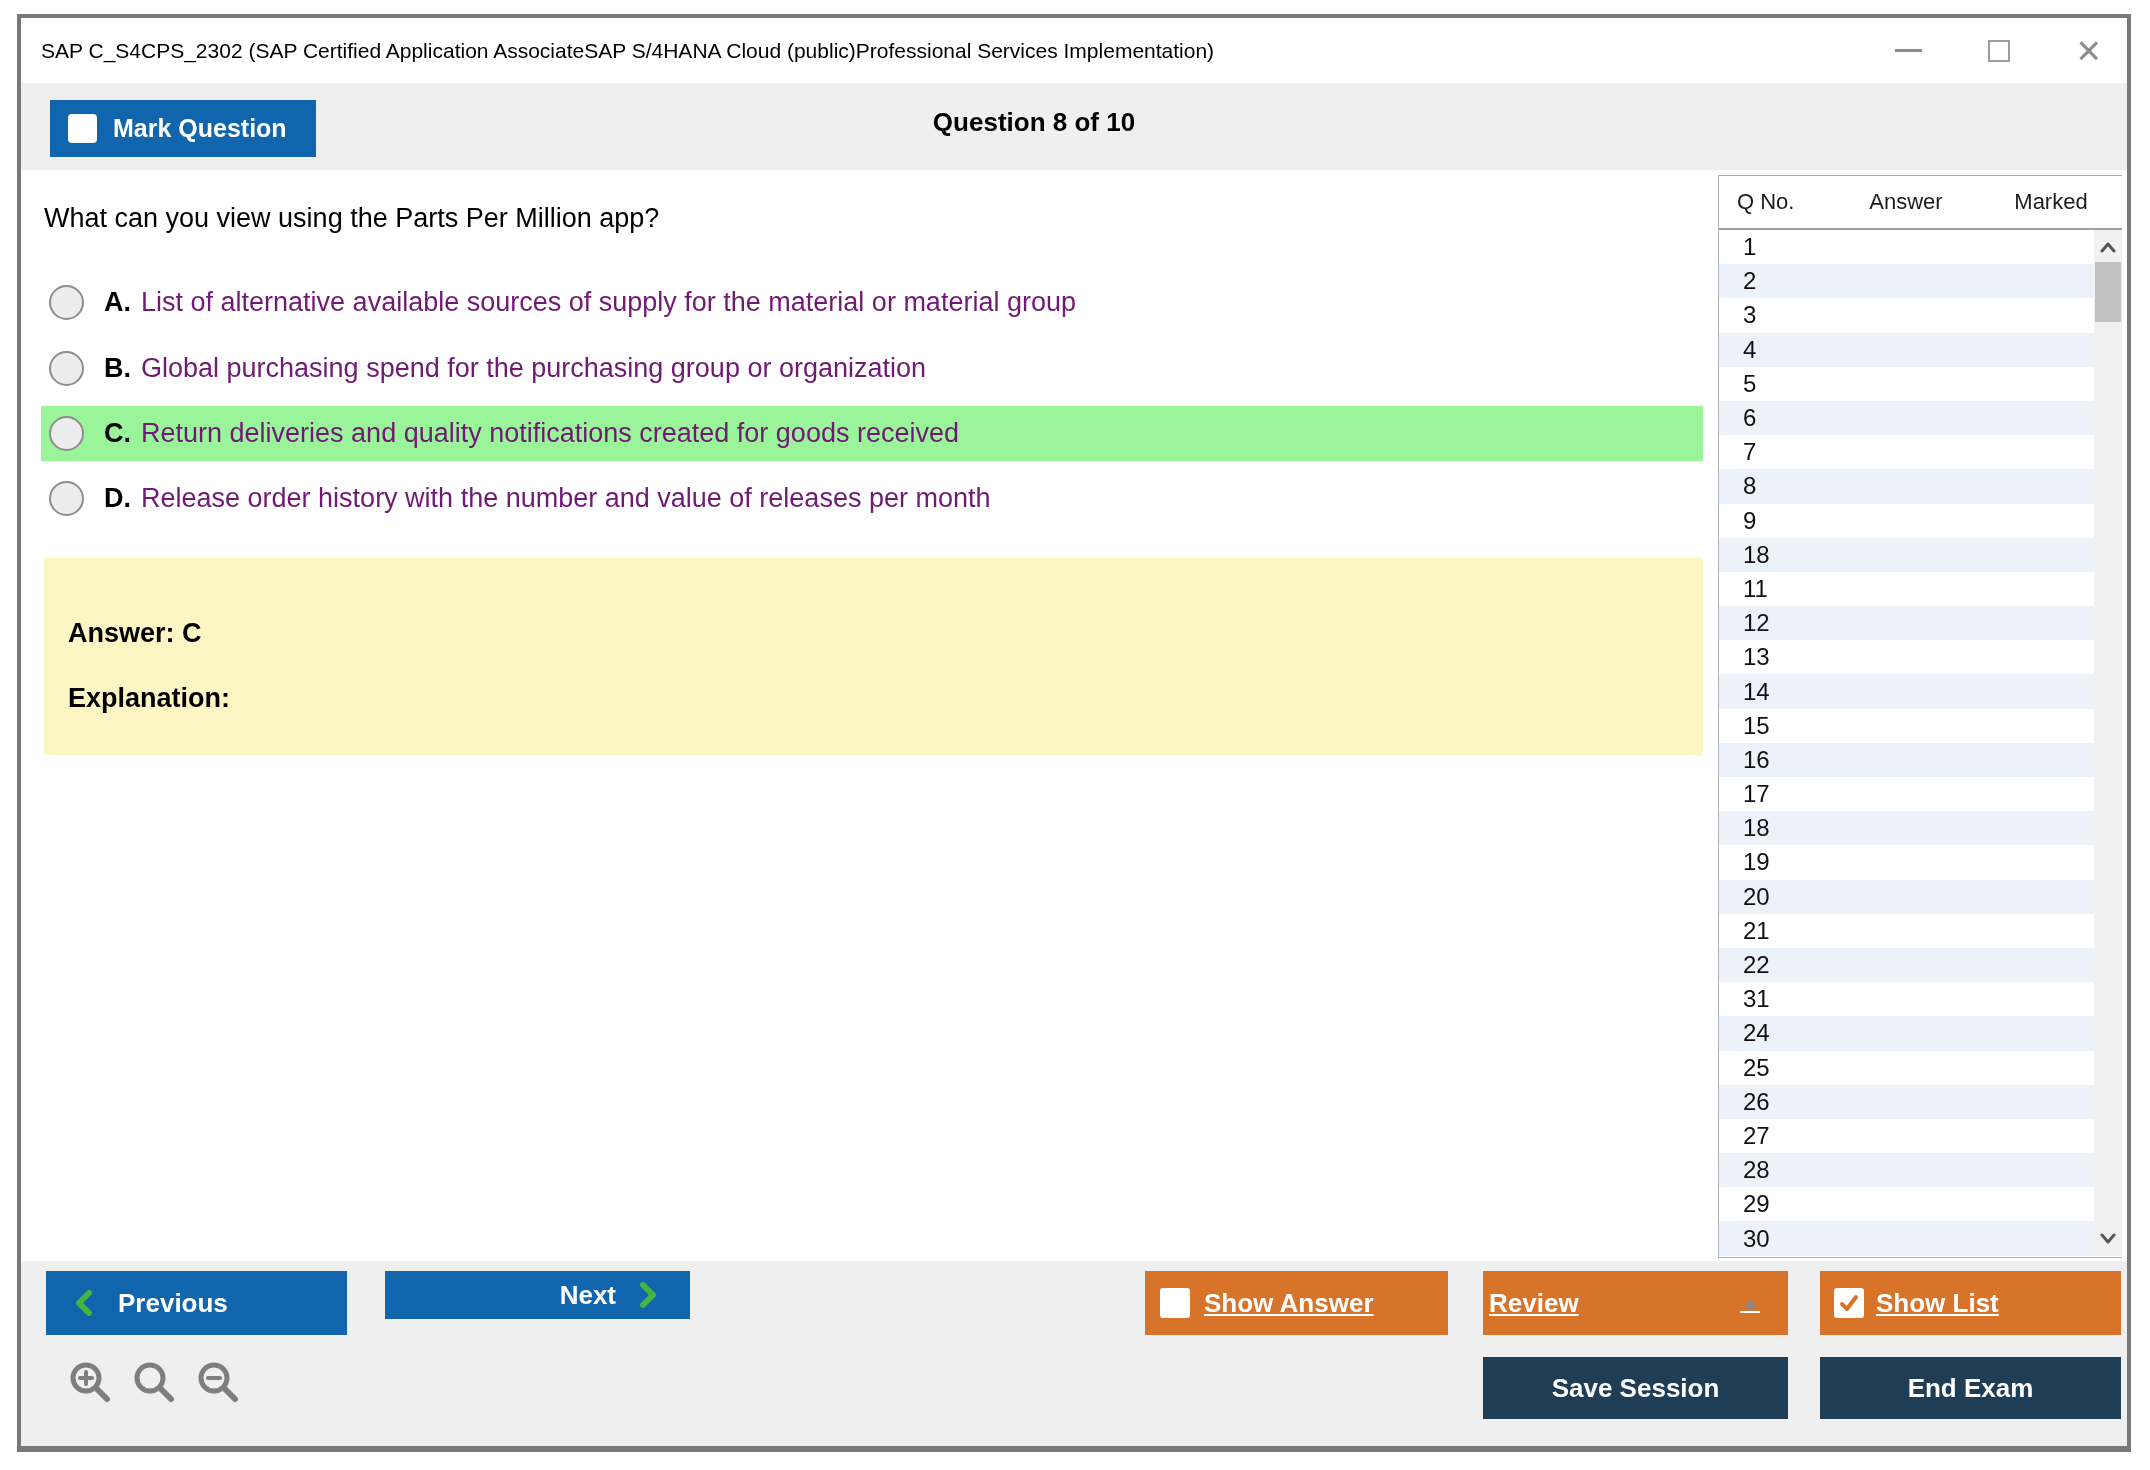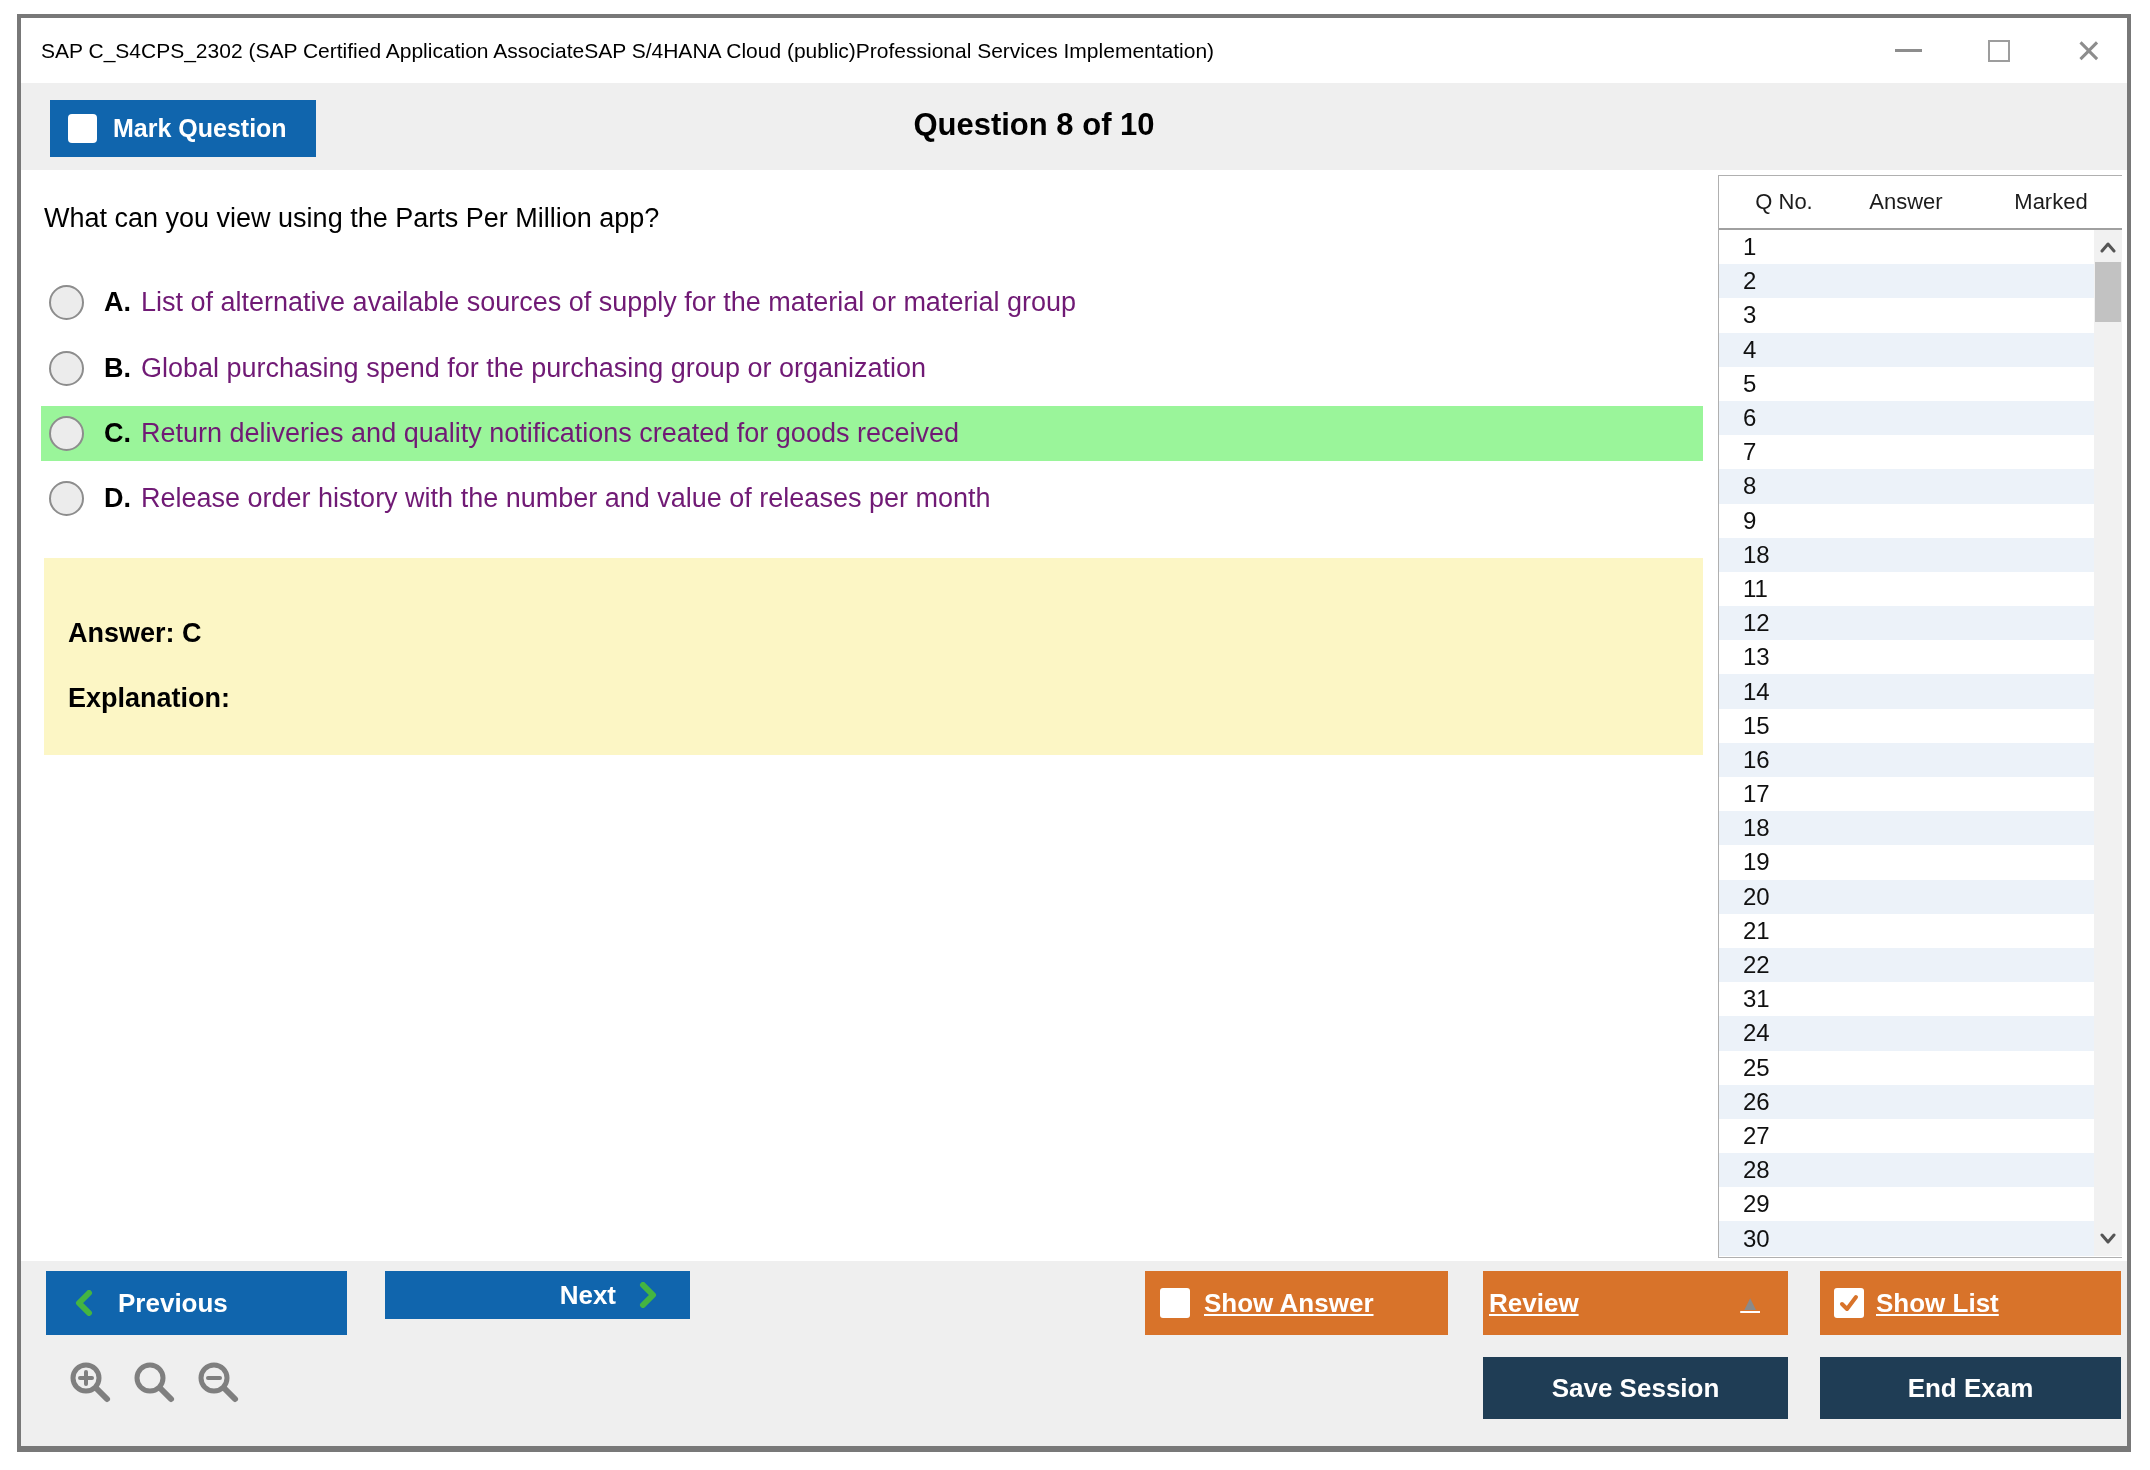--- a/index.html
+++ b/index.html
@@ -20,21 +20,21 @@
   .ctrl-max-glyph { width:22px; height:22px; border:2px solid #9d9d9d; }
   .ctrl-close-glyph { font-size:42px; color:#8d8d8d; line-height:1; font-weight:400; }
 
   
   .header-strip { position:absolute; left:0; top:65px; right:0; height:87px; background:var(--strip_gray); }
   .mark-btn { position:absolute; left:29px; top:17px; width:266px; height:57px;
     background:var(--blue); display:flex; align-items:center; padding-left:18px; gap:16px; }
   .mark-checkbox { width:29px; height:29px; background:#ffffff; border-radius:4px; }
   .mark-label { color:#ffffff; font-size:25px; font-weight:bold; }
   .counter { position:absolute; left:0; right:80px; top:24px; text-align:center;
-    font-size:31px; font-weight:bold; color:#000; }
+    font-size:26px; font-weight:bold; color:#000; }
 
   
   .content { position:absolute; left:0; top:152px; right:0; bottom:185px; background:#ffffff; }
   .question-text { position:absolute; left:23px; top:33px; font-size:27px; color:#000; }
   .option { position:absolute; left:20px; width:1662px; height:55px;
     display:flex; align-items:center; gap:20px; padding-left:8px; }
   .option-a { top:105px; } .option-b { top:171px; } .option-c { top:236px; } .option-d { top:301px; }
   .option.highlighted { background:var(--green_highlight); }
   .radio { width:35px; height:35px; border-radius:50%; background:#ececec;
     border:2px solid #8d8d8d; flex:0 0 auto; }
@@ -44,21 +44,21 @@
   .answer-panel { position:absolute; left:23px; top:388px; width:1659px; height:197px;
     background:var(--yellow_panel); padding:60px 0 0 24px; }
   .answer-line { font-size:27px; font-weight:bold; color:#000; }
   .explanation-line { font-size:27px; font-weight:bold; color:#000; margin-top:34px; }
 
   
   .sidebar { position:absolute; left:1697px; top:157px; width:404px; height:1083px;
     background:#ffffff; border:1px solid #b0b0b0; border-right:none; }
   .sb-header { height:54px; display:flex; align-items:center; border-bottom:2px solid #a0a0a0;
     font-size:22px; color:#1c1c1c; }
-  .sb-col-qno { width:112px; padding-left:18px;text-align:center; }
+  .sb-col-qno { width:112px; padding-left:18px; }
   .sb-col-answer { width:150px; text-align:center; }
   .sb-col-marked { width:140px; text-align:center; }
   .sb-body { position:relative; height:1026px; overflow:hidden; }
   .qlist { position:absolute; left:0; top:0; right:28px; }
   .qrow { height:34.2px; display:flex; align-items:center; padding-left:24px;
     font-size:24px; color:#101010; background:#ffffff; }
   .qrow.alt { background:var(--row_alt); }
   .sb-scroll { position:absolute; right:0; top:0; bottom:0; width:28px; background:#f1f1f1; }
   .sb-scroll-up { position:absolute; top:6px; left:0; right:0; height:24px;
     display:flex; align-items:center; justify-content:center; }

